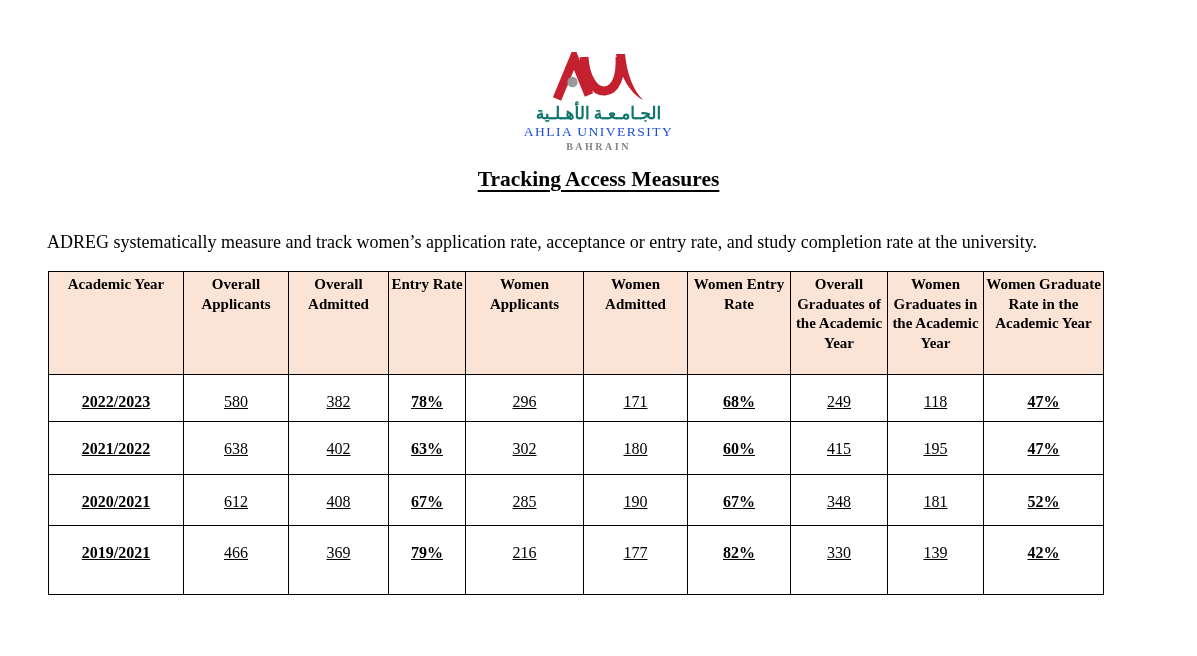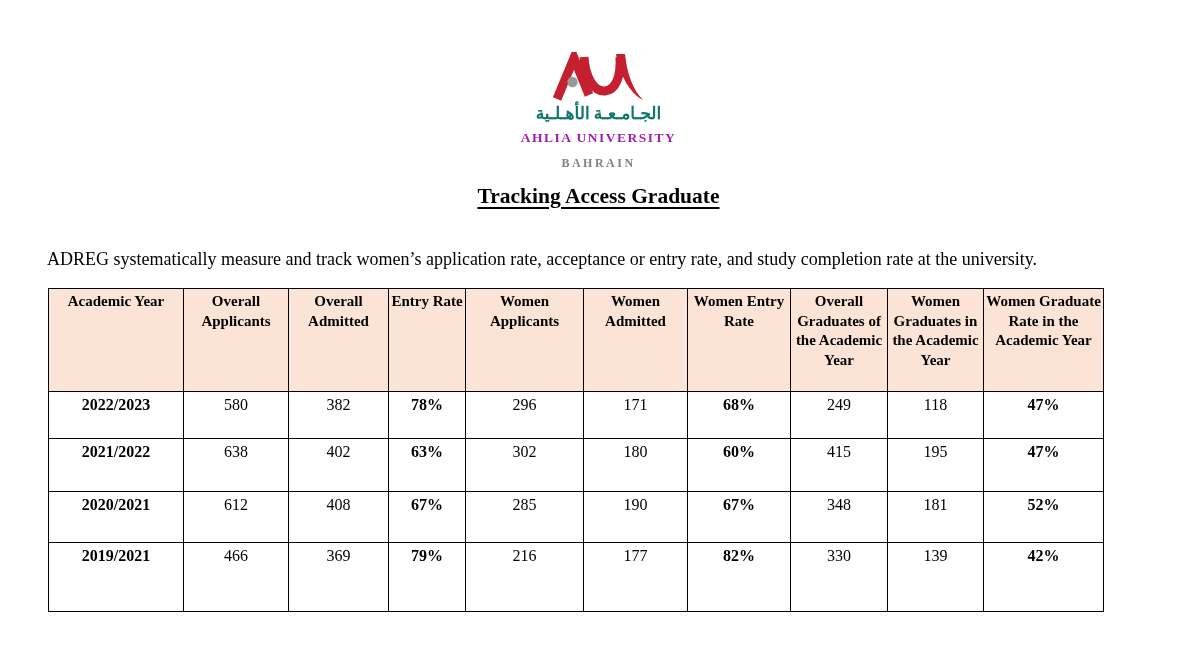--- a/index.html
+++ b/index.html
@@ -15,28 +15,28 @@
   
   .logo-block { margin-top: 52px; text-align: center; line-height: 1; }
   .logo-mark { display: block; margin: 0 auto; }
   .logo-arabic {
     margin-top: 3px;
     font-size: 17px; font-weight: bold;
     color: #0f766e;
     letter-spacing: 0.5px;
   }
   .logo-university {
-    margin-top: 9px;
-    font-size: 13.5px; font-weight: bold;
-    color: #a21caf;
+    margin-top: 3px;
+    font-size: 13.5px; font-weight: normal;
+    color: #1d4ed8;
     letter-spacing: 1.5px;
   }
   .logo-country {
-    margin-top: 12px;
-    font-size: 12px; font-weight: bold;
+    margin-top: 3px;
+    font-size: 10px; font-weight: bold;
     color: #808285;
     letter-spacing: 2.5px;
   }
 
   
   .doc-title {
     margin-top: 15px;
     text-align: center;
     font-size: 21.5px;
     font-weight: bold;
@@ -68,22 +68,23 @@
   .measures-table th {
     background: var(--header-bg, #fbe4d5);
     height: 103px;
     font-size: 15px;
     font-weight: bold;
     line-height: 1.3;
     padding: 3px 2px 0 2px;
   }
   .measures-table td {
     font-size: 16px;
-    padding-top: 4px;
+    padding-top: 18px;
     background: #ffffff;
+    text-decoration: underline;
   }
   .measures-table td.bold-cell { font-weight: bold; }
   .measures-table tbody tr:nth-child(1) { height: 47px; }
   .measures-table tbody tr:nth-child(2) { height: 53px; }
   .measures-table tbody tr:nth-child(3) { height: 51px; }
   .measures-table tbody tr:nth-child(4) { height: 69px; }
 </style>
 </head>
 <body>
 
@@ -98,21 +99,21 @@
 
       <path d="M63 2 L72 2 C74 22 80 38 90 48 C78 42 67 25 63 2 Z" fill="var(--brand-red,#c5202f)"></path>
 
       <circle cx="19.5" cy="30" r="5.2" fill="var(--dot-gray,#97999b)"></circle>
     </svg>
     <div class="logo-arabic">الجـامـعـة الأهـلـية</div>
     <div class="logo-university">AHLIA UNIVERSITY</div>
     <div class="logo-country">BAHRAIN</div>
   </div>
 
-  <h1 class="doc-title">Tracking Access Graduate</h1>
+  <h1 class="doc-title">Tracking Access Measures</h1>
 
   <p class="intro">ADREG systematically measure and track women’s application rate, acceptance or entry rate, and study completion rate at the university.</p>
 
   <table class="measures-table">
     <colgroup>
         <col style="width: 135px;">
         <col style="width: 105px;">
         <col style="width: 100px;">
         <col style="width: 77px;">
         <col style="width: 118px;">

